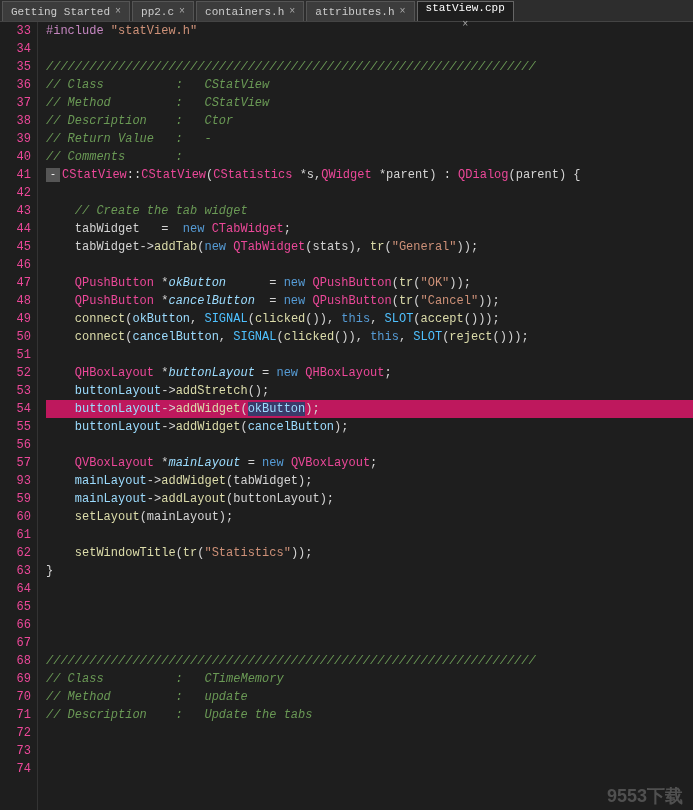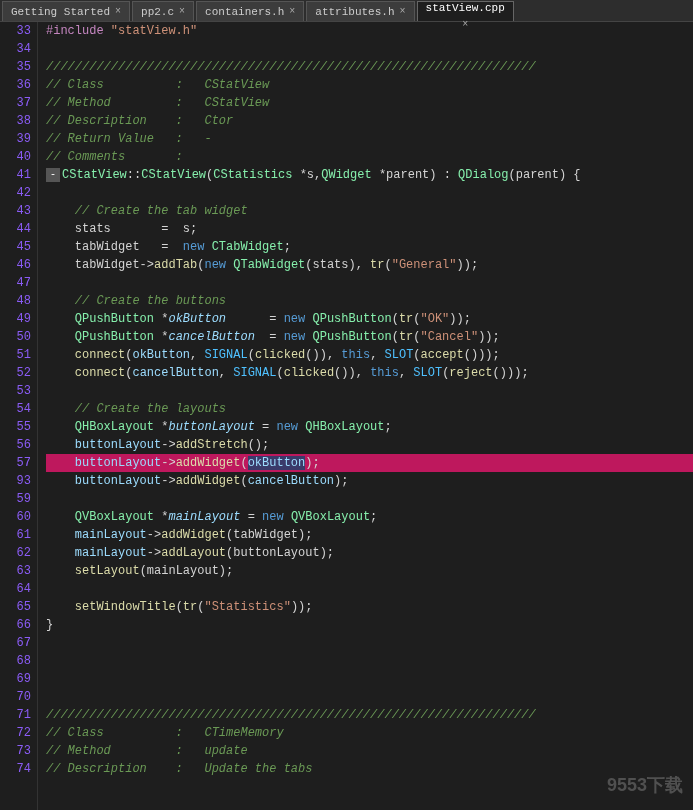--- a/index.html
+++ b/index.html
@@ -55,21 +55,21 @@
       display: flex;
       height: calc(810px - 22px);
       overflow-y: auto;
       overflow-x: hidden;
       background: #1e1e1e;
     }
 
     .line-numbers {
       min-width: 38px;
       background: #1e1e1e;
-      color: #8b5cf6;
+      color: #ec4899;
       padding: 0 6px 0 4px;
       text-align: right;
       user-select: none;
       border-right: 1px solid #333;
     }
 
     .line-numbers div {
       height: 18px;
       line-height: 18px;
       font-size: 12px;
@@ -109,27 +109,27 @@
 
     
     .kw { color: #569cd6; } 
     .comment { color: #6a9955; font-style: italic; }
     .str { color: #ce9178; }
     .func { color: #dcdcaa; } 
     .var { color: #9cdcfe; } 
     .preproc { color: #c586c0; } 
     .macro { color: #4fc1ff; }
     .plain { color: #d4d4d4; }
-    .classname { color: #86efac; }
+    .classname { color: #ec4899; }
     .italic-var { color: #9cdcfe; font-style: italic; }
 
     
     .watermark {
       position: fixed;
-      bottom: 13px;
+      bottom: 2px;
       right: 10px;
       color: #666;
       font-size: 18px;
       font-family: sans-serif;
       font-weight: bold;
       opacity: 0.7;
       pointer-events: none;
     }
   </style>
 </head>
@@ -221,41 +221,38 @@
     <div class="code-line"><span class="comment">// Return Value   :   -</span></div>
 
     <div class="code-line"><span class="comment">// Comments       :</span></div>
 
     <div class="code-line"><span class="fold-marker">-</span><span class="classname">CStatView</span><span class="plain">::</span><span class="classname">CStatView</span><span class="plain">(</span><span class="classname">CStatistics</span> <span class="plain">*</span><span class="plain">s,</span><span class="classname">QWidget</span> <span class="plain">*</span><span class="plain">parent) : </span><span class="classname">QDialog</span><span class="plain">(parent) {</span></div>
 
     <div class="code-line"> </div>
 
     <div class="code-line">    <span class="comment">// Create the tab widget</span></div>
 
-    <div class="code-line">    <span class="plain">stats       =  s;</span></div>
 
     <div class="code-line">    <span class="plain">tabWidget   =  </span><span class="kw">new</span> <span class="classname">CTabWidget</span><span class="plain">;</span></div>
 
     <div class="code-line">    <span class="plain">tabWidget-&gt;</span><span class="func">addTab</span><span class="plain">(</span><span class="kw">new</span> <span class="classname">QTabWidget</span><span class="plain">(stats), </span><span class="func">tr</span><span class="plain">(</span><span class="str">"General"</span><span class="plain">));</span></div>
 
     <div class="code-line"> </div>
 
-    <div class="code-line">    <span class="comment">// Create the buttons</span></div>
 
     <div class="code-line">    <span class="classname">QPushButton</span> <span class="plain">*</span><span class="italic-var">okButton</span>      <span class="plain">= </span><span class="kw">new</span> <span class="classname">QPushButton</span><span class="plain">(</span><span class="func">tr</span><span class="plain">(</span><span class="str">"OK"</span><span class="plain">));</span></div>
 
     <div class="code-line">    <span class="classname">QPushButton</span> <span class="plain">*</span><span class="italic-var">cancelButton</span>  <span class="plain">= </span><span class="kw">new</span> <span class="classname">QPushButton</span><span class="plain">(</span><span class="func">tr</span><span class="plain">(</span><span class="str">"Cancel"</span><span class="plain">));</span></div>
 
     <div class="code-line">    <span class="func">connect</span><span class="plain">(</span><span class="var">okButton</span><span class="plain">, </span><span class="macro">SIGNAL</span><span class="plain">(</span><span class="func">clicked</span><span class="plain">()), </span><span class="kw">this</span><span class="plain">, </span><span class="macro">SLOT</span><span class="plain">(</span><span class="func">accept</span><span class="plain">()));</span></div>
 
     <div class="code-line">    <span class="func">connect</span><span class="plain">(</span><span class="var">cancelButton</span><span class="plain">, </span><span class="macro">SIGNAL</span><span class="plain">(</span><span class="func">clicked</span><span class="plain">()), </span><span class="kw">this</span><span class="plain">, </span><span class="macro">SLOT</span><span class="plain">(</span><span class="func">reject</span><span class="plain">()));</span></div>
 
     <div class="code-line"> </div>
 
-    <div class="code-line">    <span class="comment">// Create the layouts</span></div>
 
     <div class="code-line">    <span class="classname">QHBoxLayout</span> <span class="plain">*</span><span class="italic-var">buttonLayout</span> <span class="plain">= </span><span class="kw">new</span> <span class="classname">QHBoxLayout</span><span class="plain">;</span></div>
 
     <div class="code-line">    <span class="var">buttonLayout</span><span class="plain">-&gt;</span><span class="func">addStretch</span><span class="plain">();</span></div>
 
     <div class="code-line highlighted">    <span class="var">buttonLayout</span><span class="plain">-&gt;</span><span class="func">addWidget</span><span class="plain">(</span><span style="background:#3a3a6a;color:#9cdcfe;">okButton</span><span class="plain">);</span></div>
 
     <div class="code-line">    <span class="var">buttonLayout</span><span class="plain">-&gt;</span><span class="func">addWidget</span><span class="plain">(</span><span class="var">cancelButton</span><span class="plain">);</span></div>
 
     <div class="code-line"> </div>

